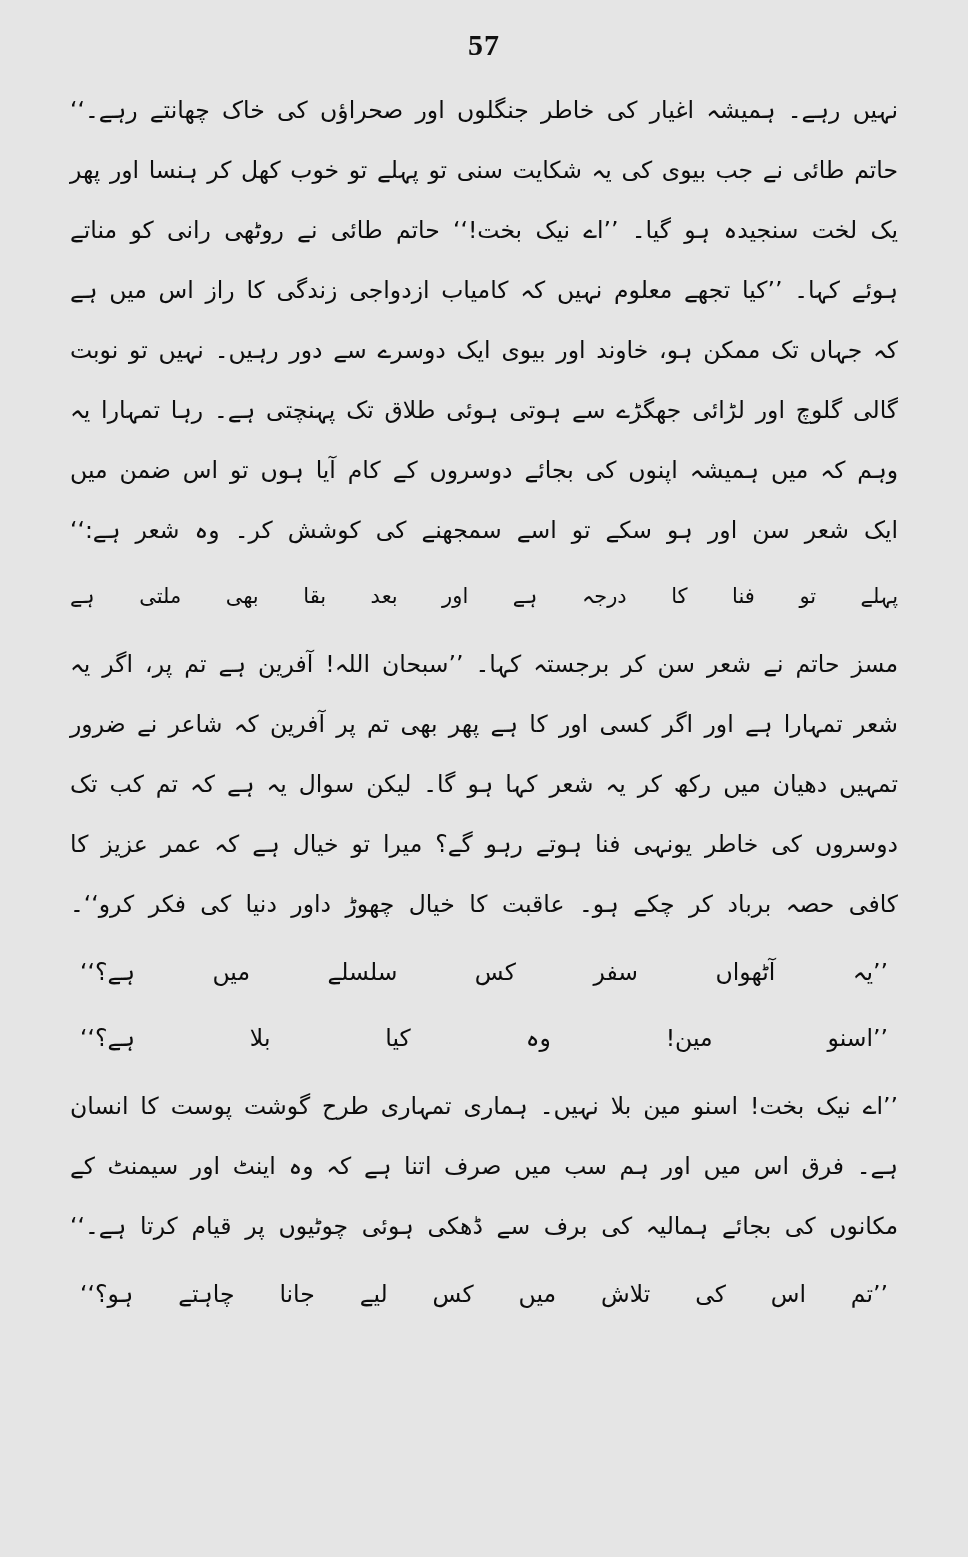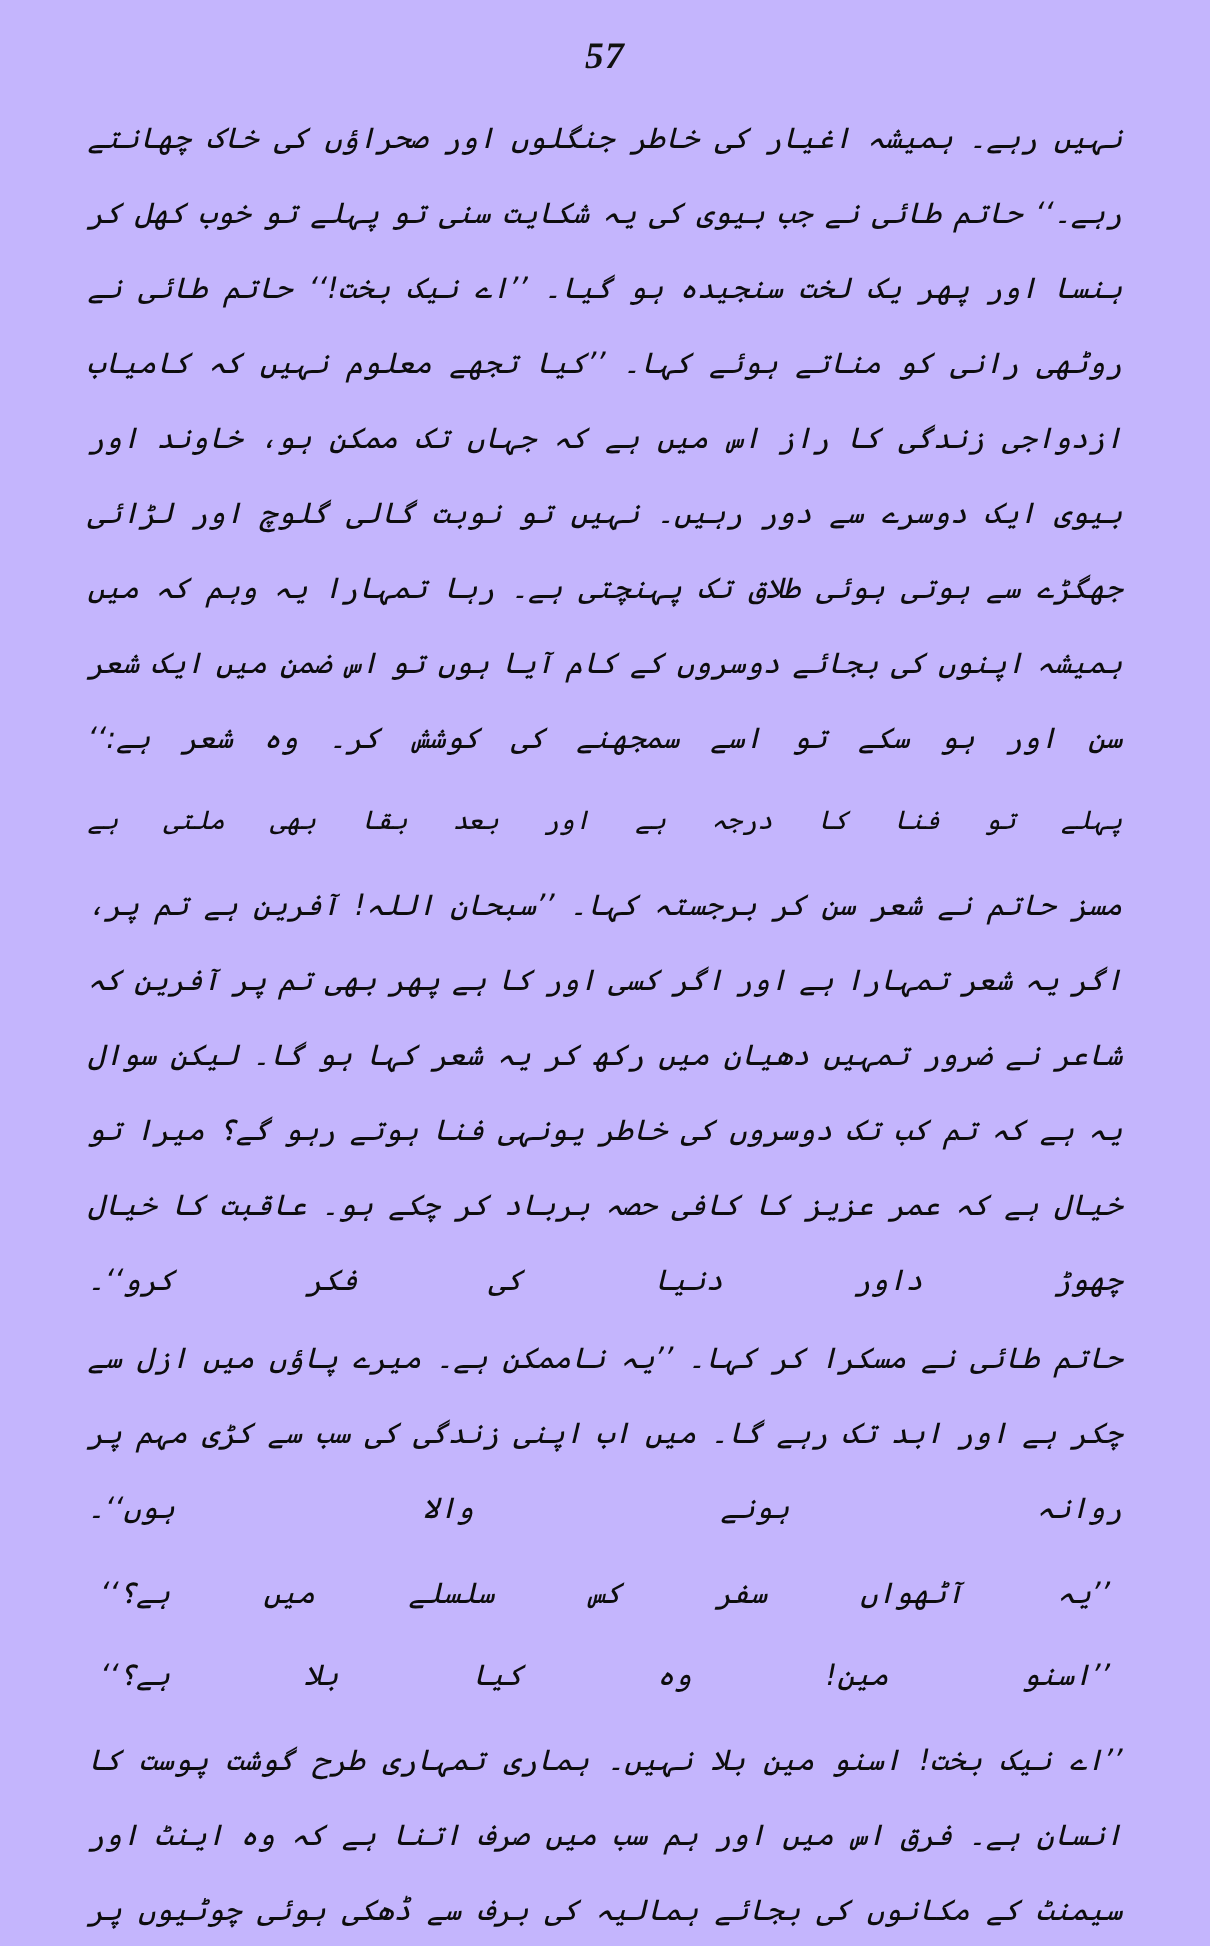--- a/index.html
+++ b/index.html
@@ -8,25 +8,24 @@
     background: #ffffff;
   }
   body {
     font-family: "DejaVu Sans", sans-serif;
   }
   .page {
     position: relative;
     width: 968px;
     height: 1557px;
     margin: 0 auto;
-    background: #c4b5fd;
+    background: #e5e5e5;
     overflow: hidden;
     box-sizing: border-box;
     padding: 22px 70px 20px 70px;
-    font-style: italic;
   }
   .page-number {
     text-align: center;
     font-family: "Liberation Serif", serif;
     font-weight: bold;
     font-size: 30px;
     color: #111;
     letter-spacing: 1px;
     margin: 6px 0 18px 0;
   }
@@ -74,21 +73,20 @@
   <div class="body-text">
 
     <p class="para">نہیں رہے۔ ہمیشہ اغیار کی خاطر جنگلوں اور صحراؤں کی خاک چھانتے رہے۔‘‘ حاتم طائی نے جب بیوی کی یہ شکایت سنی تو پہلے تو خوب کھل کر ہنسا اور پھر یک لخت سنجیدہ ہو گیا۔ ’’اے نیک بخت!‘‘ حاتم طائی نے روٹھی رانی کو مناتے ہوئے کہا۔ ’’کیا تجھے معلوم نہیں کہ کامیاب ازدواجی زندگی کا راز اس میں ہے کہ جہاں تک ممکن ہو، خاوند اور بیوی ایک دوسرے سے دور رہیں۔ نہیں تو نوبت گالی گلوچ اور لڑائی جھگڑے سے ہوتی ہوئی طلاق تک پہنچتی ہے۔ رہا تمہارا یہ وہم کہ میں ہمیشہ اپنوں کی بجائے دوسروں کے کام آیا ہوں تو اس ضمن میں ایک شعر سن اور ہو سکے تو اسے سمجھنے کی کوشش کر۔ وہ شعر ہے:‘‘</p>
 
     <div class="verse-block">
       <div class="verse-line">پہلے تو فنا کا درجہ ہے اور بعد بقا بھی ملتی ہے</div>
     </div>
 
     <p class="para">مسز حاتم نے شعر سن کر برجستہ کہا۔ ’’سبحان اللہ! آفرین ہے تم پر، اگر یہ شعر تمہارا ہے اور اگر کسی اور کا ہے پھر بھی تم پر آفرین کہ شاعر نے ضرور تمہیں دھیان میں رکھ کر یہ شعر کہا ہو گا۔ لیکن سوال یہ ہے کہ تم کب تک دوسروں کی خاطر یونہی فنا ہوتے رہو گے؟ میرا تو خیال ہے کہ عمر عزیز کا کافی حصہ برباد کر چکے ہو۔ عاقبت کا خیال چھوڑ داور دنیا کی فکر کرو‘‘۔</p>
 
-    <p class="para">حاتم طائی نے مسکرا کر کہا۔ ’’یہ ناممکن ہے۔ میرے پاؤں میں ازل سے چکر ہے اور ابد تک رہے گا۔ میں اب اپنی زندگی کی سب سے کڑی مہم پر روانہ ہونے والا ہوں‘‘۔</p>
 
     <p class="dialogue">’’یہ آٹھواں سفر کس سلسلے میں ہے؟‘‘</p>
     <p class="dialogue">’’اسنو مین! وہ کیا بلا ہے؟‘‘</p>
 
     <p class="para">’’اے نیک بخت! اسنو مین بلا نہیں۔ ہماری تمہاری طرح گوشت پوست کا انسان ہے۔ فرق اس میں اور ہم سب میں صرف اتنا ہے کہ وہ اینٹ اور سیمنٹ کے مکانوں کی بجائے ہمالیہ کی برف سے ڈھکی ہوئی چوٹیوں پر قیام کرتا ہے۔‘‘</p>
 
     <p class="dialogue">’’تم اس کی تلاش میں کس لیے جانا چاہتے ہو؟‘‘</p>
 
   </div>
 </div>

